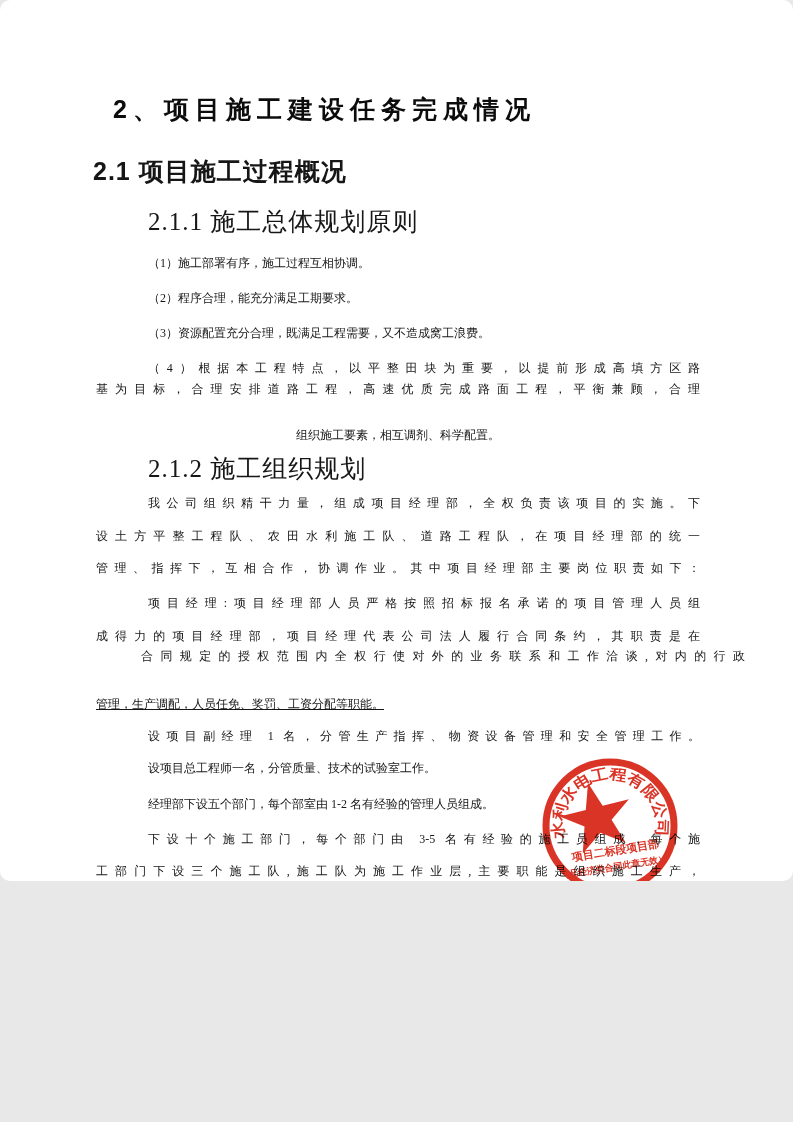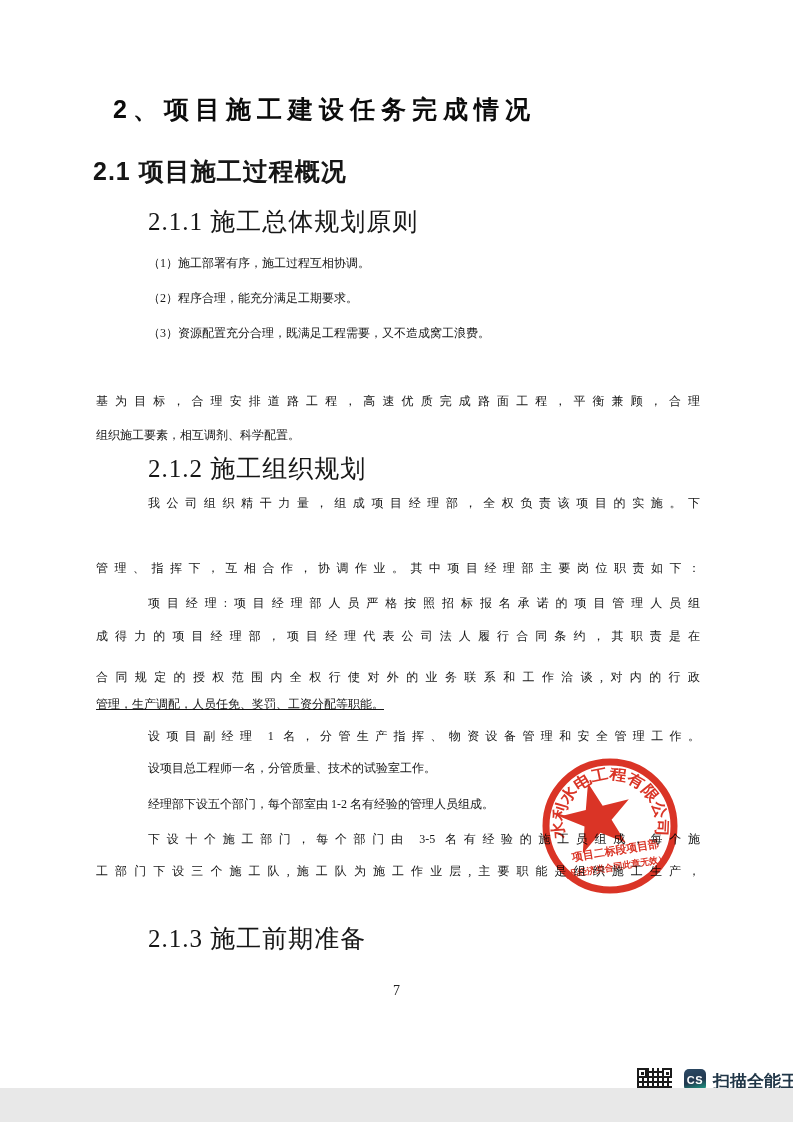--- a/index.html
+++ b/index.html
@@ -1,22 +1,23 @@
 <!DOCTYPE html>
 <html><head>
 <meta charset="utf-8">
 <style>
   html,body{margin:0;padding:0;background:#e8e8e8;}
   .page{
     position:relative;
-    width:793px;height:1088px;
+    width:793px;height:881px;
     background:#ffffff;
     overflow:hidden;
     font-family:"Liberation Serif","DejaVu Serif",serif;
     color:#141414;
+    border-radius:10px;
   }
   
   .doc-body{
     position:absolute;left:96px;top:0;width:604px;height:100%;
   }
   .line{
     position:absolute;left:0;width:100%;
     font-size:12px;line-height:26px;
     color:#161616;
   }
@@ -79,28 +80,30 @@
 
 <div class="page">
 
   <div class="doc-body">
       <div class="line role-title" style="top: 96px;">2、项目施工建设任务完成情况</div>
       <div class="line role-h2" style="top: 158px;">2.1 项目施工过程概况</div>
       <div class="line role-h3 indent" style="top: 209px;">2.1.1 施工总体规划原则</div>
       <div class="line role-body indent" style="top: 250px;">（1）施工部署有序，施工过程互相协调。</div>
       <div class="line role-body indent" style="top: 285px;">（2）程序合理，能充分满足工期要求。</div>
       <div class="line role-body indent" style="top: 320px;">（3）资源配置充分合理，既满足工程需要，又不造成窝工浪费。</div>
-      <div class="line role-body justify" style="top: 388px;">基为目标，合理安排道路工程，高速优质完成路面工程，平衡兼顾，合理</div>
-      <div class="line role-body" style="top: 422px;">组织施工要素，相互调剂、科学配置。</div>
+      <div class="line role-body indent justify" style="top: 355px;">（4）根据本工程特点，以平整田块为重要，以提前形成高填方区路</div>
+      <div class="line role-body justify" style="top: 376px;">基为目标，合理安排道路工程，高速优质完成路面工程，平衡兼顾，合理</div>
+      <div class="line role-body" style="top: 422px; text-align: center;">组织施工要素，相互调剂、科学配置。</div>
       <div class="line role-h3 indent" style="top: 456px;">2.1.2 施工组织规划</div>
       <div class="line role-body indent justify" style="top: 490px;">我公司组织精干力量，组成项目经理部，全权负责该项目的实施。下</div>
+      <div class="line role-body justify" style="top: 523px;">设土方平整工程队、农田水利施工队、道路工程队，在项目经理部的统一</div>
       <div class="line role-body justify" style="top: 555px;">管理、指挥下，互相合作，协调作业。其中项目经理部主要岗位职责如下：</div>
       <div class="line role-body indent justify" style="top: 590px;">项目经理:项目经理部人员严格按照招标报名承诺的项目管理人员组</div>
       <div class="line role-body justify" style="top: 623px;">成得力的项目经理部，项目经理代表公司法人履行合同条约，其职责是在</div>
-      <div class="line role-body justify" style="top: 664px;">合同规定的授权范围内全权行使对外的业务联系和工作洽谈,对内的行政</div>
+      <div class="line role-body justify" style="top: 643px; margin-left: 45px;">合同规定的授权范围内全权行使对外的业务联系和工作洽谈,对内的行政</div>
       <div class="line role-body" style="top: 691px; text-decoration: underline;">管理，生产调配，人员任免、奖罚、工资分配等职能。</div>
       <div class="line role-body indent justify" style="top: 723px;">设项目副经理 1 名，分管生产指挥、物资设备管理和安全管理工作。</div>
       <div class="line role-body indent" style="top: 755px;">设项目总工程师一名，分管质量、技术的试验室工作。</div>
       <div class="line role-body indent" style="top: 791px;">经理部下设五个部门，每个部室由 1-2 名有经验的管理人员组成。</div>
       <div class="line role-body indent justify" style="top: 826px;">下设十个施工部门，每个部门由 3-5 名有经验的施工员组成，每个施</div>
       <div class="line role-body justify" style="top: 858px;">工部门下设三个施工队,施工队为施工作业层,主要职能是组织施工生产，</div>
       <div class="line role-h3 indent" style="top: 926px;">2.1.3 施工前期准备</div>
     </div>
 
   <div class="page-number">7</div>

